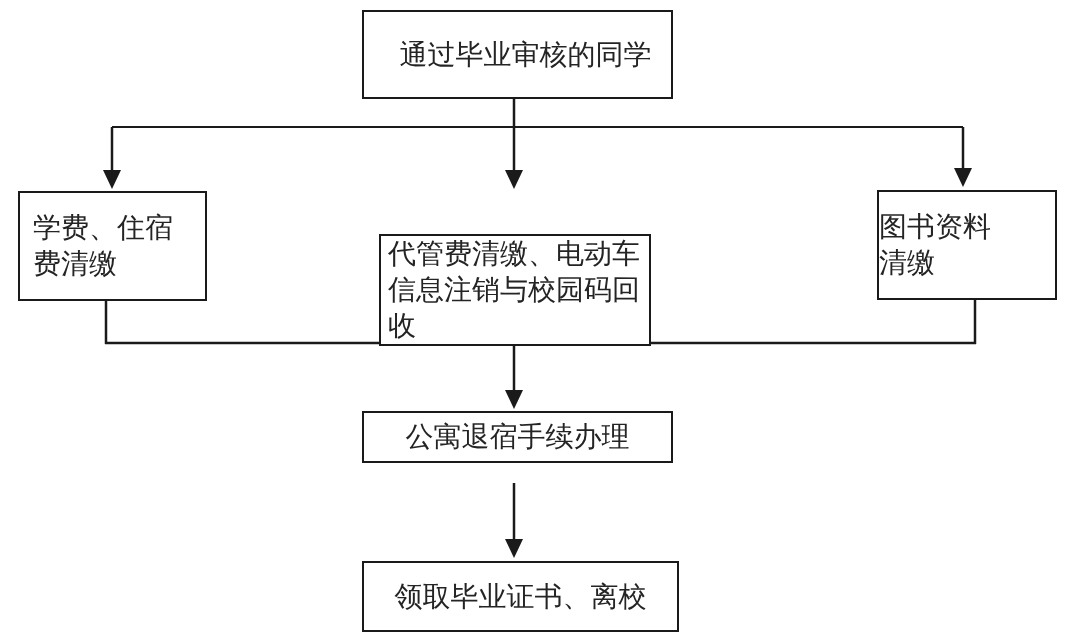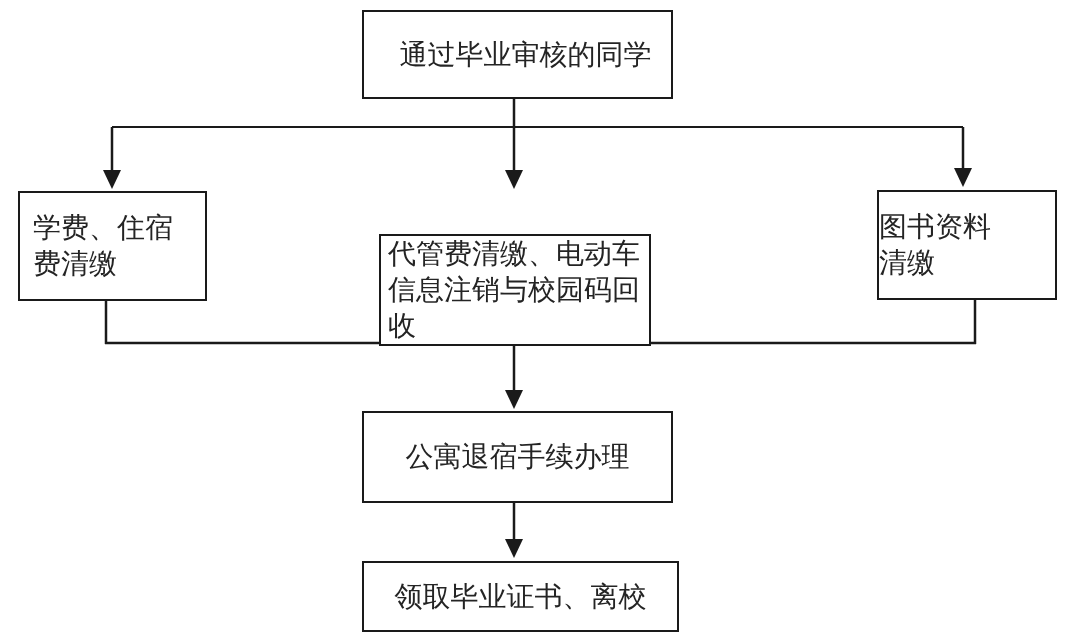--- a/index.html
+++ b/index.html
@@ -45,21 +45,21 @@
     justify-content: center;
   }
   .node .line { white-space: nowrap; }
   .node.centered { align-items: center; text-align: center; }
   .node.lefttext { align-items: flex-start; text-align: left; }
 
   .node-start   { left: 362px; top: 10px;  width: 311px; height: 89px; padding-left: 16px; }
   .node-tuition { left: 18px;  top: 191px; width: 189px; height: 110px; padding-left: 13px; }
   .node-misc    { left: 379px; top: 190px; width: 272px; height: 112px; padding-left: 7px; margin-top: 44px; }
   .node-library { left: 877px; top: 190px; width: 180px; height: 110px; }
-  .node-dorm    { left: 362px; top: 411px; width: 311px; height: 92px; }
+  .node-dorm    { left: 362px; top: 411px; width: 311px; height: 52px; }
   .node-end     { left: 362px; top: 561px; width: 317px; height: 71px; }
 </style>
 </head>
 <body>
 
 <div class="canvas">
 
   <svg class="connectors" viewBox="0 0 1071 640" xmlns="http://www.w3.org/2000/svg" aria-hidden="true">
 
     <g>

